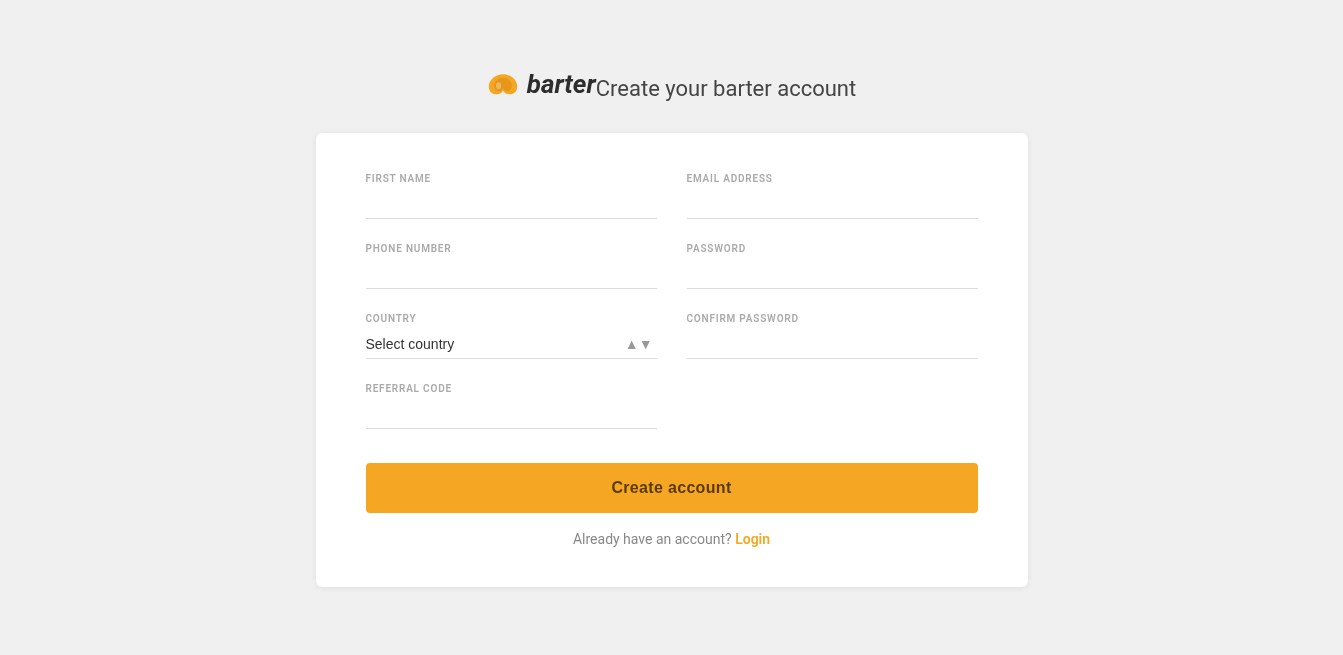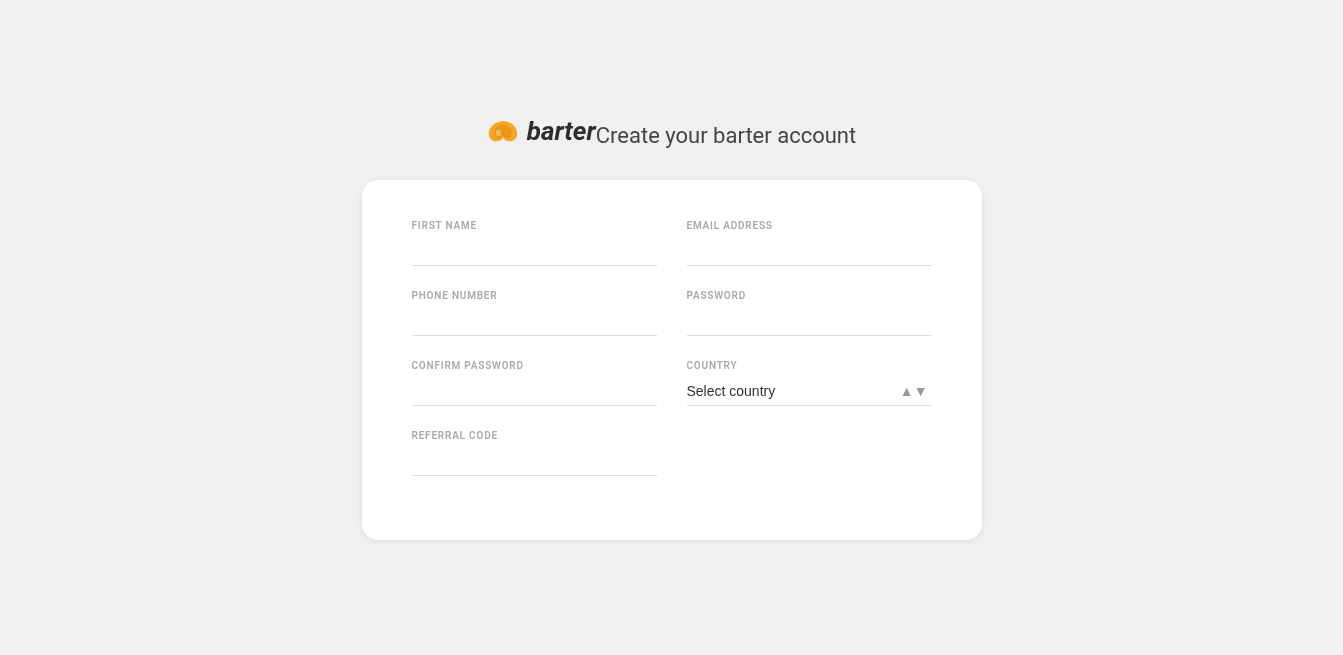--- a/index.html
+++ b/index.html
@@ -46,23 +46,23 @@
     }
 
     .page-subtitle {
       font-size: 22px;
       color: #444;
       font-weight: 400;
     }
 
     .form-card {
       background: #ffffff;
-      border-radius: 16px;
+      border-radius: 6px;
       padding: 40px 50px 40px 50px;
-      width: 620px;
+      width: 712px;
       max-width: 100%;
       box-shadow: 0 1px 6px rgba(0,0,0,0.08);
     }
 
     .form-grid {
       display: grid;
       grid-template-columns: 1fr 1fr;
       gap: 0 30px;
     }
 
@@ -193,40 +193,48 @@
       <label class="form-label">PHONE NUMBER</label>
       <input class="form-input" type="tel" style="">
     </div>
 
     <div class="form-group">
       <label class="form-label">PASSWORD</label>
       <input class="form-input" type="password" style="">
     </div>
 
     <div class="form-group">
-      <label class="form-label">CONFIRM PASSWORD</label>
-      <input class="form-input" type="password" style="">
-    </div>
-
-    <div class="form-group">
       <label class="form-label">COUNTRY</label>
       <div class="country-select-wrapper">
         <select class="country-select">
           <option value="">Select country</option>
           <option value="ng">Nigeria</option>
           <option value="gh">Ghana</option>
           <option value="ke">Kenya</option>
           <option value="za">South Africa</option>
           <option value="us">United States</option>
           <option value="gb">United Kingdom</option>
         </select>
         <span class="select-arrow">▲▼</span>
       </div>
     </div>
 
     <div class="form-group">
+      <label class="form-label">CONFIRM PASSWORD</label>
+      <input class="form-input" type="password" style="">
+    </div>
+
+    <div class="form-group">
       <label class="form-label">REFERRAL CODE</label>
       <input class="form-input" type="text" style="">
     </div>
 
+    <div class="full-width">
+      <button class="create-btn">Create account</button>
+      <div class="login-row">
+        <span>Already have an account?</span>
+        <span> </span>
+        <a class="login-link" href="#">Login</a>
+      </div>
+    </div>
 
   </div>
 </div>
 
 </body></html>

